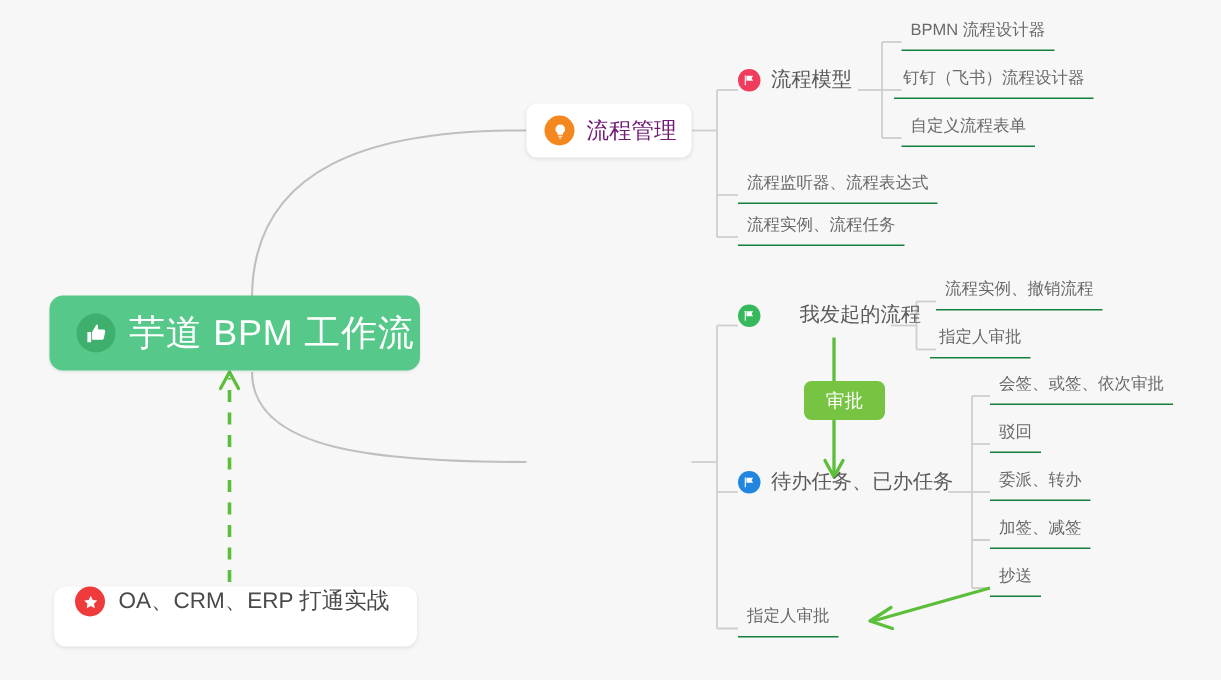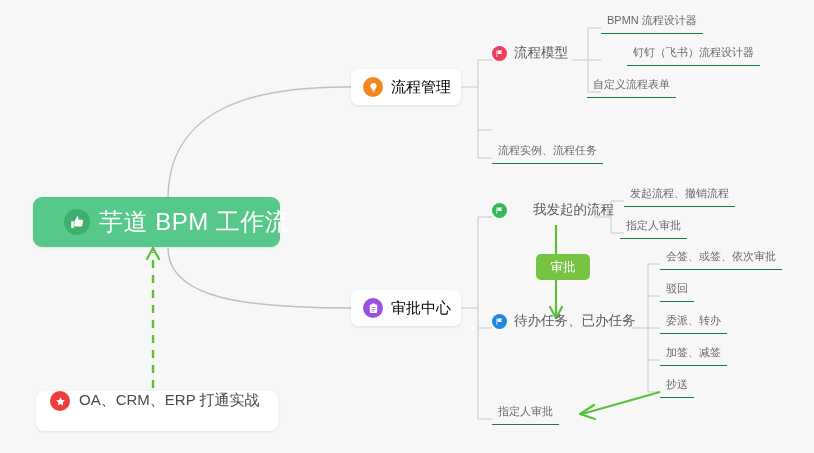--- a/index.html
+++ b/index.html
@@ -33,21 +33,21 @@
     position: absolute;
     left: 33px;
     top: 197px;
     width: 247px;
     height: 50px;
     border-radius: 9px;
     background: #56c98a;
     display: flex;
     align-items: center;
     box-sizing: border-box;
-    padding-left: 31px;
+    padding-left: 18px;
     box-shadow: 0 1px 2px rgba(0,0,0,0.08);
   }
   .root-node .root-label {
     color: #ffffff;
     font-size: 24px;
     letter-spacing: 0.5px;
     margin-left: 9px;
     white-space: nowrap;
   }
 
@@ -58,21 +58,21 @@
     border-radius: 7px;
     background: #ffffff;
     display: flex;
     align-items: center;
     padding: 0 16px 0 12px;
     box-sizing: border-box;
     box-shadow: 0 1px 3px rgba(0,0,0,0.10);
     white-space: nowrap;
   }
   .pill .pill-label {
-    color: #000000;
+    color: #701a75;
     font-size: 15px;
     margin-left: 8px;
   }
   #node-liuchengguanli { left: 351px; top: 69px; width: 110px; }
   #node-shenpizhongxin { left: 351px; top: 290px; width: 110px; }
 
   
   #node-oa-crm-erp {
     position: absolute;
     left: 36px;
@@ -225,32 +225,20 @@
     <span class="ico ico-md ico-bulb">
       <svg width="11" height="11" viewBox="0 0 24 24" fill="#ffffff">
         <path d="M12 2a7 7 0 0 0-4 12.7V17h8v-2.3A7 7 0 0 0 12 2z"></path>
         <rect x="9" y="18.4" width="6" height="1.7" rx="0.8"></rect>
         <rect x="10" y="21" width="4" height="1.6" rx="0.8"></rect>
       </svg>
     </span>
     <span class="pill-label">流程管理</span>
   </div>
 
-  <div class="pill" id="node-shenpizhongxin">
-    <span class="ico ico-md ico-clip">
-      <svg width="11" height="11" viewBox="0 0 24 24" fill="#ffffff">
-        <rect x="4" y="3" width="16" height="19" rx="2.4"></rect>
-        <rect x="8.5" y="1" width="7" height="3.6" rx="1.2" fill="#ffffff"></rect>
-        <rect x="7.5" y="9" width="9" height="1.7" rx="0.8" fill="#9b51e0"></rect>
-        <rect x="7.5" y="13" width="9" height="1.7" rx="0.8" fill="#9b51e0"></rect>
-        <rect x="7.5" y="17" width="6" height="1.7" rx="0.8" fill="#9b51e0"></rect>
-      </svg>
-    </span>
-    <span class="pill-label">审批中心</span>
-  </div>
 
   <div id="node-oa-crm-erp">
     <span class="ico ico-md ico-star">
       <svg width="11" height="11" viewBox="0 0 24 24" fill="#ffffff">
         <path d="M12 2.6l2.9 6 6.6.9-4.8 4.6 1.2 6.5-5.9-3.1-5.9 3.1 1.2-6.5L2.5 9.5l6.6-.9z"></path>
       </svg>
     </span>
     <span class="pill-label">OA、CRM、ERP 打通实战</span>
   </div>
 
@@ -258,36 +246,37 @@
     <span class="ico ico-sm ico-flag-red">
       <svg width="9" height="9" viewBox="0 0 24 24" fill="#ffffff">
         <rect x="4" y="3" width="2" height="18" rx="1"></rect>
         <path d="M7 4h12l-3 4.5 3 4.5H7z"></path>
       </svg>
     </span>
     <span class="bh-label">流程模型</span>
   </div>
 
   <div class="leaf" style="left:601px; top:12px;">BPMN 流程设计器</div>
-  <div class="leaf" style="left:627px; top:44px;">钉钉（飞书）流程设计器</div>
-  <div class="leaf" style="left:587px; top:76px;font-family:Liberation Serif, serif;">自定义流程表单</div>
-
+  <div class="leaf" style="left:596px; top:44px;">钉钉（飞书）流程设计器</div>
+  <div class="leaf" style="left:601px; top:76px;font-family:Liberation Serif, serif;">自定义流程表单</div>
+
+  <div class="leaf" style="left:492px; top:114px;">流程监听器、流程表达式</div>
   <div class="leaf" style="left:492px; top:142px;">流程实例、流程任务</div>
 
   <div class="branch-head" id="node-wofaqi">
     <span class="ico ico-sm ico-flag-green">
       <svg width="9" height="9" viewBox="0 0 24 24" fill="#ffffff">
         <rect x="4" y="3" width="2" height="18" rx="1"></rect>
         <path d="M7 4h12l-3 4.5 3 4.5H7z"></path>
       </svg>
     </span>
     <span class="bh-label">我发起的流程</span>
   </div>
 
-  <div class="leaf" style="left:624px; top:185px;">发起流程、撤销流程</div>
+  <div class="leaf" style="left:624px; top:185px;">流程实例、撤销流程</div>
   <div class="leaf" style="left:620px; top:217px;">指定人审批</div>
 
   <div id="badge-shenpi">
     <span>审批</span>
   </div>
 
   <div class="branch-head" id="node-daiban">
     <span class="ico ico-sm ico-flag-blue">
       <svg width="9" height="9" viewBox="0 0 24 24" fill="#ffffff">
         <rect x="4" y="3" width="2" height="18" rx="1"></rect>

